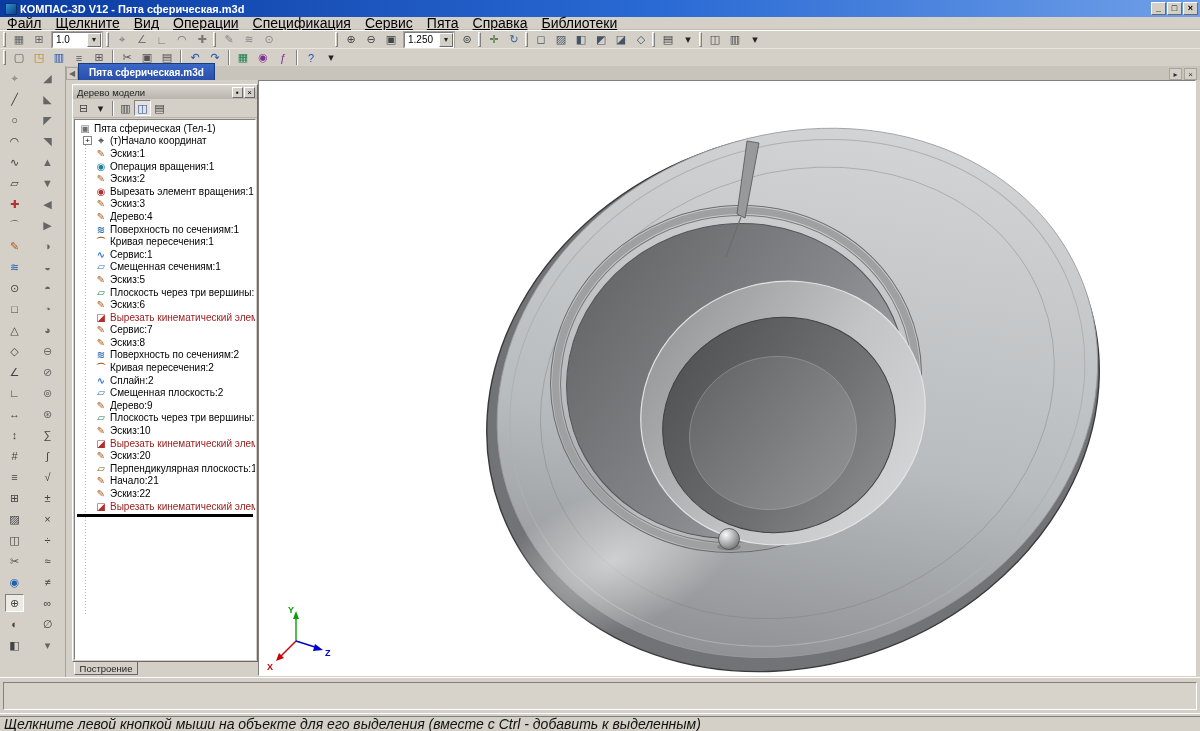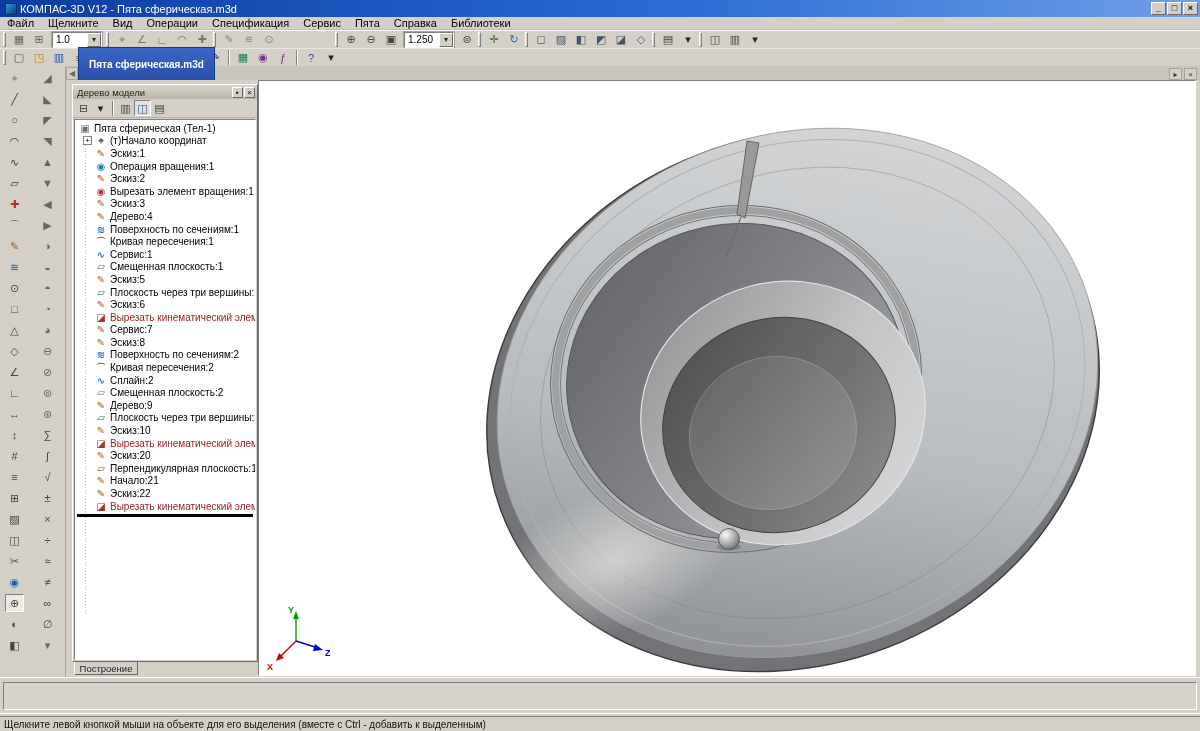--- a/index.html
+++ b/index.html
@@ -3,26 +3,26 @@
 <meta charset="utf-8">
 <style>
   html,body{margin:0;padding:0;background:#555;}
   *{box-sizing:border-box;font-family:"Liberation Sans","DejaVu Sans",sans-serif;}
   .window{position:relative;width:1200px;height:731px;background:#d4d0c8;overflow:hidden;}
   .abs{position:absolute;}
 
   
   #titlebar{left:0;top:0;width:1200px;height:17px;background:linear-gradient(to right,#0a3ba0,#2a6ad4 55%,#6f9fe8);display:flex;align-items:center;padding:0 2px;color:#fff;}
   #app-icon{width:12px;height:12px;background:linear-gradient(135deg,#39c,#1a5fa8 60%,#0b3f7e);border:1px solid #08306a;margin:0 3px;}
-  #title-text{font-size:11px;font-weight:normal;flex:1;white-space:nowrap;overflow:hidden;}
+  #title-text{font-size:11px;font-weight:bold;flex:1;white-space:nowrap;overflow:hidden;}
   .tb-ctl{width:15px;height:13px;background:#d4d0c8;border:1px solid;border-color:#fff #6a6a6a #6a6a6a #fff;font-size:9px;line-height:10px;text-align:center;color:#000;margin-left:1px;font-weight:bold;}
 
   
   #menubar{left:0;top:17px;width:1200px;height:13px;background:#d4d0c8;display:flex;align-items:center;border-bottom:1px solid #c2beb6;}
-  .menu-item{font-size:11px;color:#000;padding:0 7px;line-height:13px;white-space:nowrap;}
+  .menu-item{font-size:14px;color:#000;padding:0 7px;line-height:13px;white-space:nowrap;text-decoration:underline;}
 
   
   .toolbar{background:#d4d0c8;display:flex;align-items:center;padding:0 2px;}
   #toolbar1{left:0;top:30px;width:1200px;height:18px;border-top:1px solid #fff;}
   #toolbar2{left:0;top:48px;width:1200px;height:18px;border-top:1px solid #e8e5de;}
   .tbtn{width:20px;height:17px;display:inline-flex;align-items:center;justify-content:center;font-size:11px;color:#444;flex:none;}
   .tbtn.active{border:1px solid;border-color:#808080 #fff #fff #808080;background:#e6e2da;}
   .tb-sep{width:2px;height:15px;border-left:1px solid #808080;border-right:1px solid #fff;margin:0 3px;flex:none;}
   .tb-handle{width:3px;height:15px;border:1px solid;border-color:#fff #808080 #808080 #fff;margin:0 3px 0 1px;flex:none;}
   .tb-gap{flex:none;}
@@ -32,21 +32,21 @@
 
   
   #compact-panel{left:0;top:66px;width:66px;height:614px;background:#d4d0c8;border-right:1px solid #a8a49c;padding:3px 0 0 5px;}
   #compact-icons{display:grid;grid-template-columns:20px 20px;column-gap:13px;row-gap:3px;}
   .pbtn{width:19px;height:18px;display:flex;align-items:center;justify-content:center;font-size:11px;}
   .pbtn.active{border:1px solid;border-color:#808080 #fff #fff #808080;background:#eceae4;}
 
   
   #tabbar{left:66px;top:66px;width:1134px;height:14px;background:#c8c4bc;display:flex;align-items:flex-end;}
   #tab-scroll-left{width:12px;height:13px;font-size:8px;color:#666;display:flex;align-items:center;justify-content:center;background:#d4d0c8;border:1px solid #a8a49c;}
-  #doc-tab{height:14px;background:linear-gradient(#3a67c8,#2a4fa8);color:#fff;font-size:10px;font-weight:bold;display:flex;align-items:center;padding:16px 10px;border:1px solid #1a3a80;border-bottom:none;white-space:nowrap;}
+  #doc-tab{height:14px;background:linear-gradient(#3a67c8,#2a4fa8);color:#fff;font-size:10px;font-weight:bold;display:flex;align-items:center;padding:8px 10px;border:1px solid #1a3a80;border-bottom:none;white-space:nowrap;}
   #tabbar-right{margin-left:auto;display:flex;align-items:center;padding-right:3px;gap:2px;}
   .tabbar-btn{width:13px;height:12px;font-size:8px;color:#333;display:flex;align-items:center;justify-content:center;background:#d4d0c8;border:1px solid #a8a49c;}
 
   
   #doccontent{left:66px;top:80px;width:1134px;height:596px;background:#d4d0c8;}
   #viewport{left:258px;top:80px;width:938px;height:596px;background:#ffffff;border:1px solid;border-color:#808080 #fff #fff #808080;}
   #viewport svg{position:absolute;left:0;top:0;}
 
   
   #treepanel{left:72px;top:84px;width:186px;height:578px;background:#d4d0c8;border:1px solid;border-color:#fff #6a6a6a #6a6a6a #fff;display:flex;flex-direction:column;}
@@ -65,21 +65,21 @@
   .rollback{height:3px;background:#000;margin:2px 2px 0 2px;}
 
   
   #bottomtab{left:74px;top:662px;width:64px;height:13px;background:#d4d0c8;border:1px solid;border-color:#fff #6a6a6a #6a6a6a #fff;border-top:none;font-size:9.5px;display:flex;align-items:center;justify-content:center;color:#222;}
 
   
   #proppanel{left:0;top:677px;width:1200px;height:36px;background:#d4d0c8;border-top:1px solid #fff;}
   #propinner{position:absolute;left:3px;top:4px;width:1194px;height:28px;border:1px solid;border-color:#808080 #fff #fff #808080;background:#d7d3cb;}
   #thinstrip{left:0;top:713px;width:1200px;height:3px;background:#d4d0c8;border-top:1px solid #fff;}
   #statusbar{left:0;top:716px;width:1200px;height:15px;background:#d4d0c8;border-top:1px solid #808080;display:flex;align-items:center;padding-left:4px;}
-  #status-text{font-size:10px;color:#111;white-space:nowrap;overflow:hidden;}
+  #status-text{font-size:14px;color:#111;white-space:nowrap;overflow:hidden;font-style:italic;}
 </style>
 </head>
 <body>
 
 <div class="window">
 
   <div id="titlebar" class="abs">
     <div id="app-icon"></div>
     <div id="title-text">КОМПАС-3D V12 - Пята сферическая.m3d</div>
     <div class="tb-ctl">_</div>
@@ -378,21 +378,21 @@
         <div class="trow" style="padding-left: 20px;">
           <span class="ticon" style="color: rgb(176, 80, 0);">⌒</span>
           <span>Кривая пересечения:1</span>
         </div>
         <div class="trow" style="padding-left: 20px;">
           <span class="ticon" style="color: rgb(48, 112, 192);">∿</span>
           <span>Сервис:1</span>
         </div>
         <div class="trow" style="padding-left: 20px;">
           <span class="ticon" style="color: rgb(48, 112, 192);">▱</span>
-          <span>Смещенная плоскость:1</span>
+          <span>Смещенная сечениям:1</span>
         </div>
         <div class="trow" style="padding-left: 20px;">
           <span class="ticon" style="color: rgb(176, 96, 32);">✎</span>
           <span>Эскиз:5</span>
         </div>
         <div class="trow" style="padding-left: 20px;">
           <span class="ticon" style="color: rgb(32, 128, 80);">▱</span>
           <span>Плоскость через три вершины:1</span>
         </div>
         <div class="trow" style="padding-left: 20px;">

